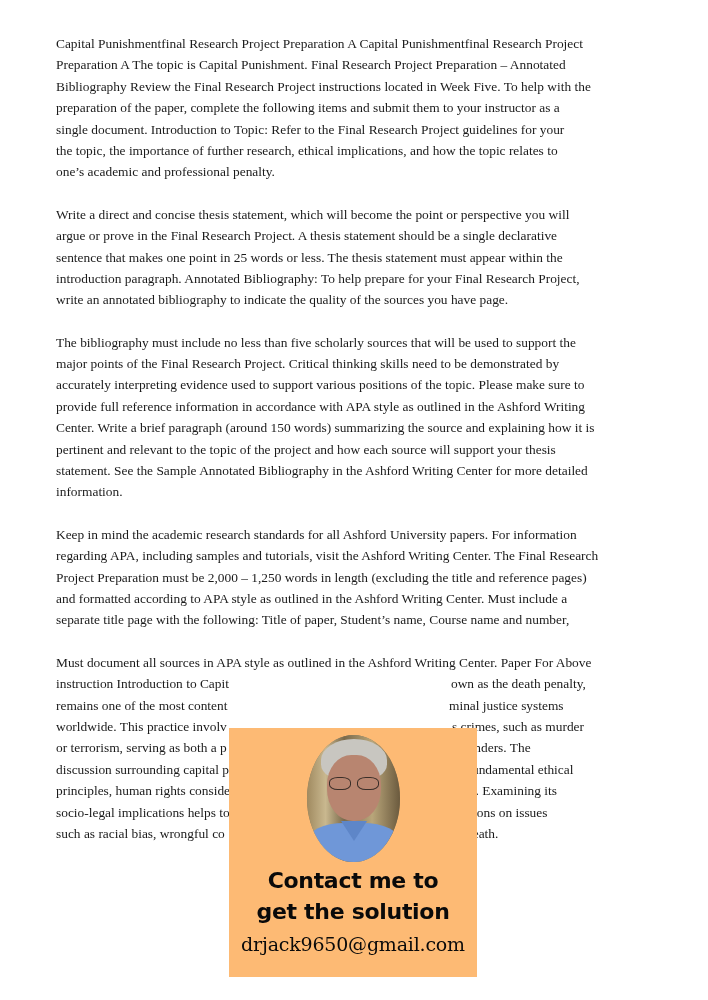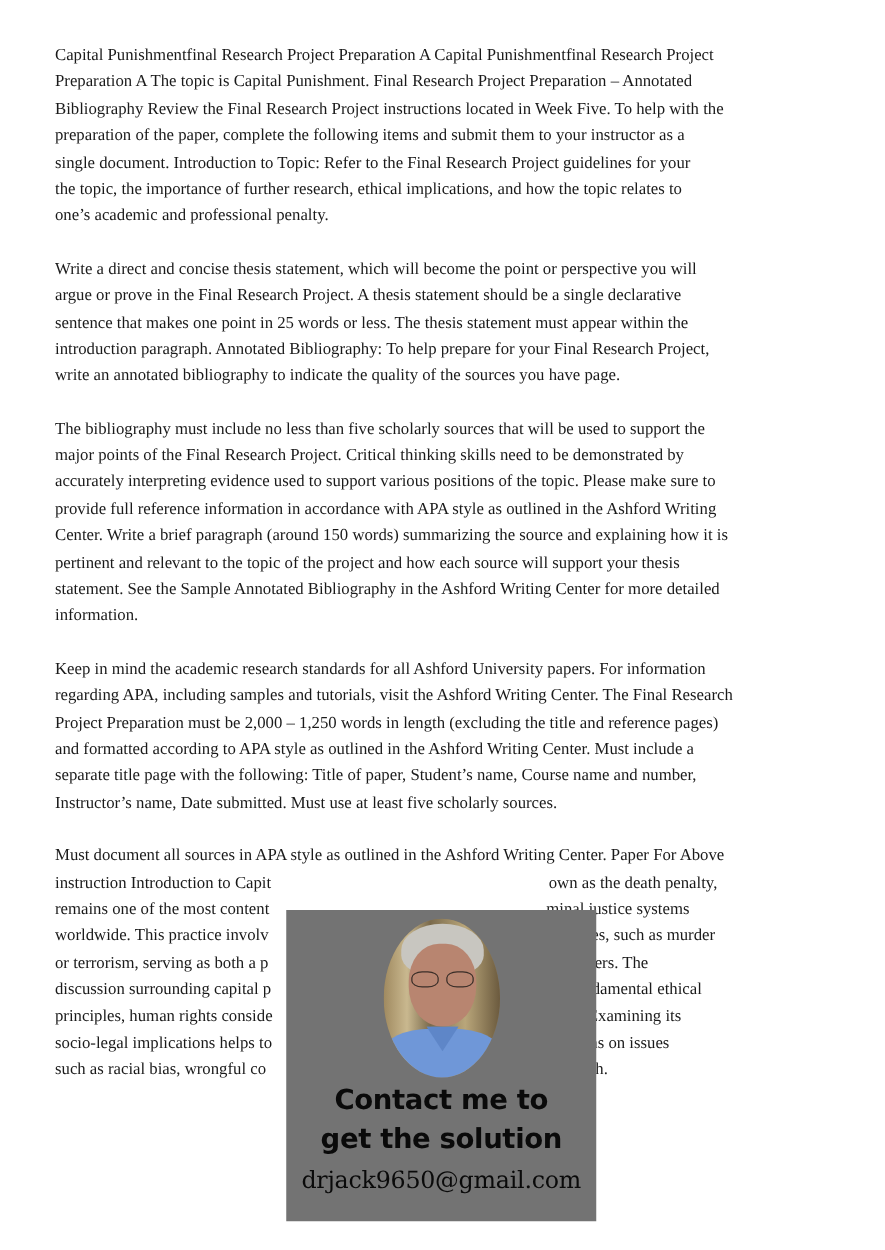--- a/index.html
+++ b/index.html
@@ -10,21 +10,21 @@
   body {
     width: 708px;
     height: 1000px;
     position: relative;
     overflow: hidden;
     font-family: "Liberation Serif", "DejaVu Serif", serif;
     color: #1a1a1a;
   }
   .page {
     position: absolute;
-    left: 44px;
+    left: 56px;
     top: 33px;
     width: 600px;
   }
   .para {
     margin: 0 0 21px 0;
   }
   .line {
     display: block;
     font-size: 13.4px;
     line-height: 21.4px;
@@ -38,21 +38,21 @@
     position: absolute;
     left: 0;
     top: 0;
   }
   .overlay {
     position: absolute;
     left: 229px;
     top: 728px;
     width: 248px;
     height: 249px;
-    background: #737373;
+    background: #fdba74;
   }
   .oval {
     position: absolute;
     left: 78px;
     top: 7px;
     width: 93px;
     height: 127px;
     border-radius: 50%;
     overflow: hidden;
     background: #8b7a5c;
@@ -174,21 +174,20 @@
     <span class="line">statement. See the Sample Annotated Bibliography in the Ashford Writing Center for more detailed</span>
     <span class="line">information.</span>
   </p>
 
   <p class="para">
     <span class="line">Keep in mind the academic research standards for all Ashford University papers. For information</span>
     <span class="line">regarding APA, including samples and tutorials, visit the Ashford Writing Center. The Final Research</span>
     <span class="line">Project Preparation must be 2,000 – 1,250 words in length (excluding the title and reference pages)</span>
     <span class="line">and formatted according to APA style as outlined in the Ashford Writing Center. Must include a</span>
     <span class="line">separate title page with the following: Title of paper, Student’s name, Course name and number,</span>
-    <span class="line">Instructor’s name, Date submitted. Must use at least five scholarly sources.</span>
   </p>
 
   <p class="para">
     <span class="line line-split">
       <span>Must document all sources in APA style as outlined in the Ashford Writing Center. Paper For Above</span>
     </span>
     <span class="line line-split">
       <span>instruction Introduction to Capit</span>
       <span class="right-frag" style="left:395px">own as the death penalty,</span>
     </span>

